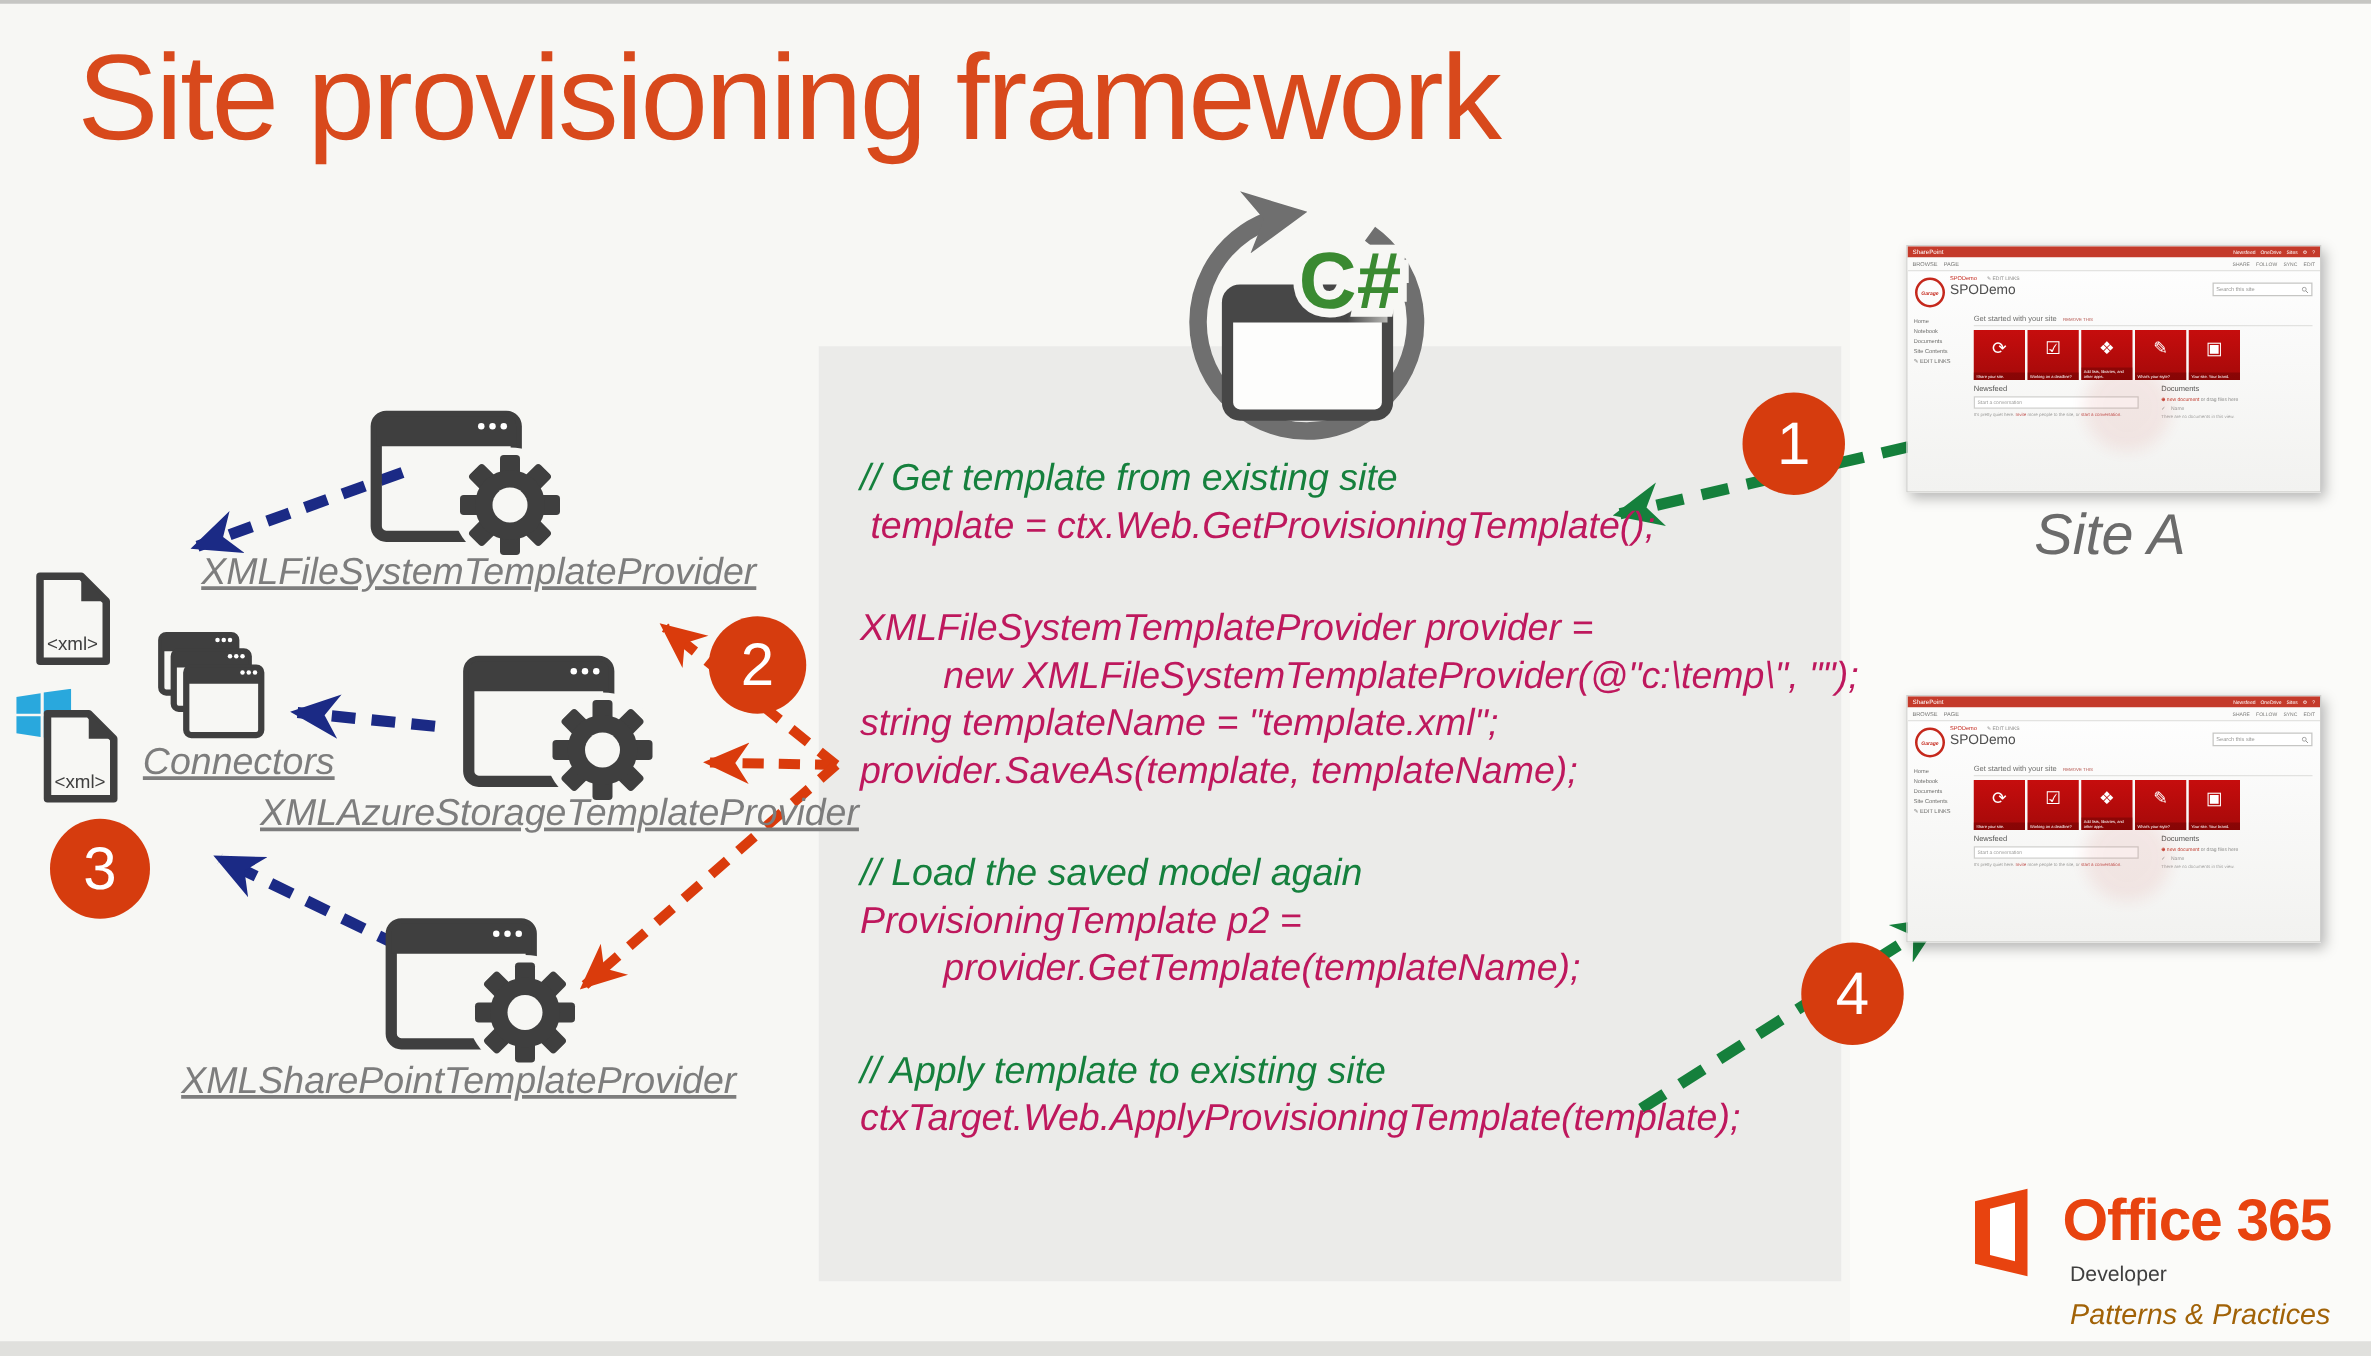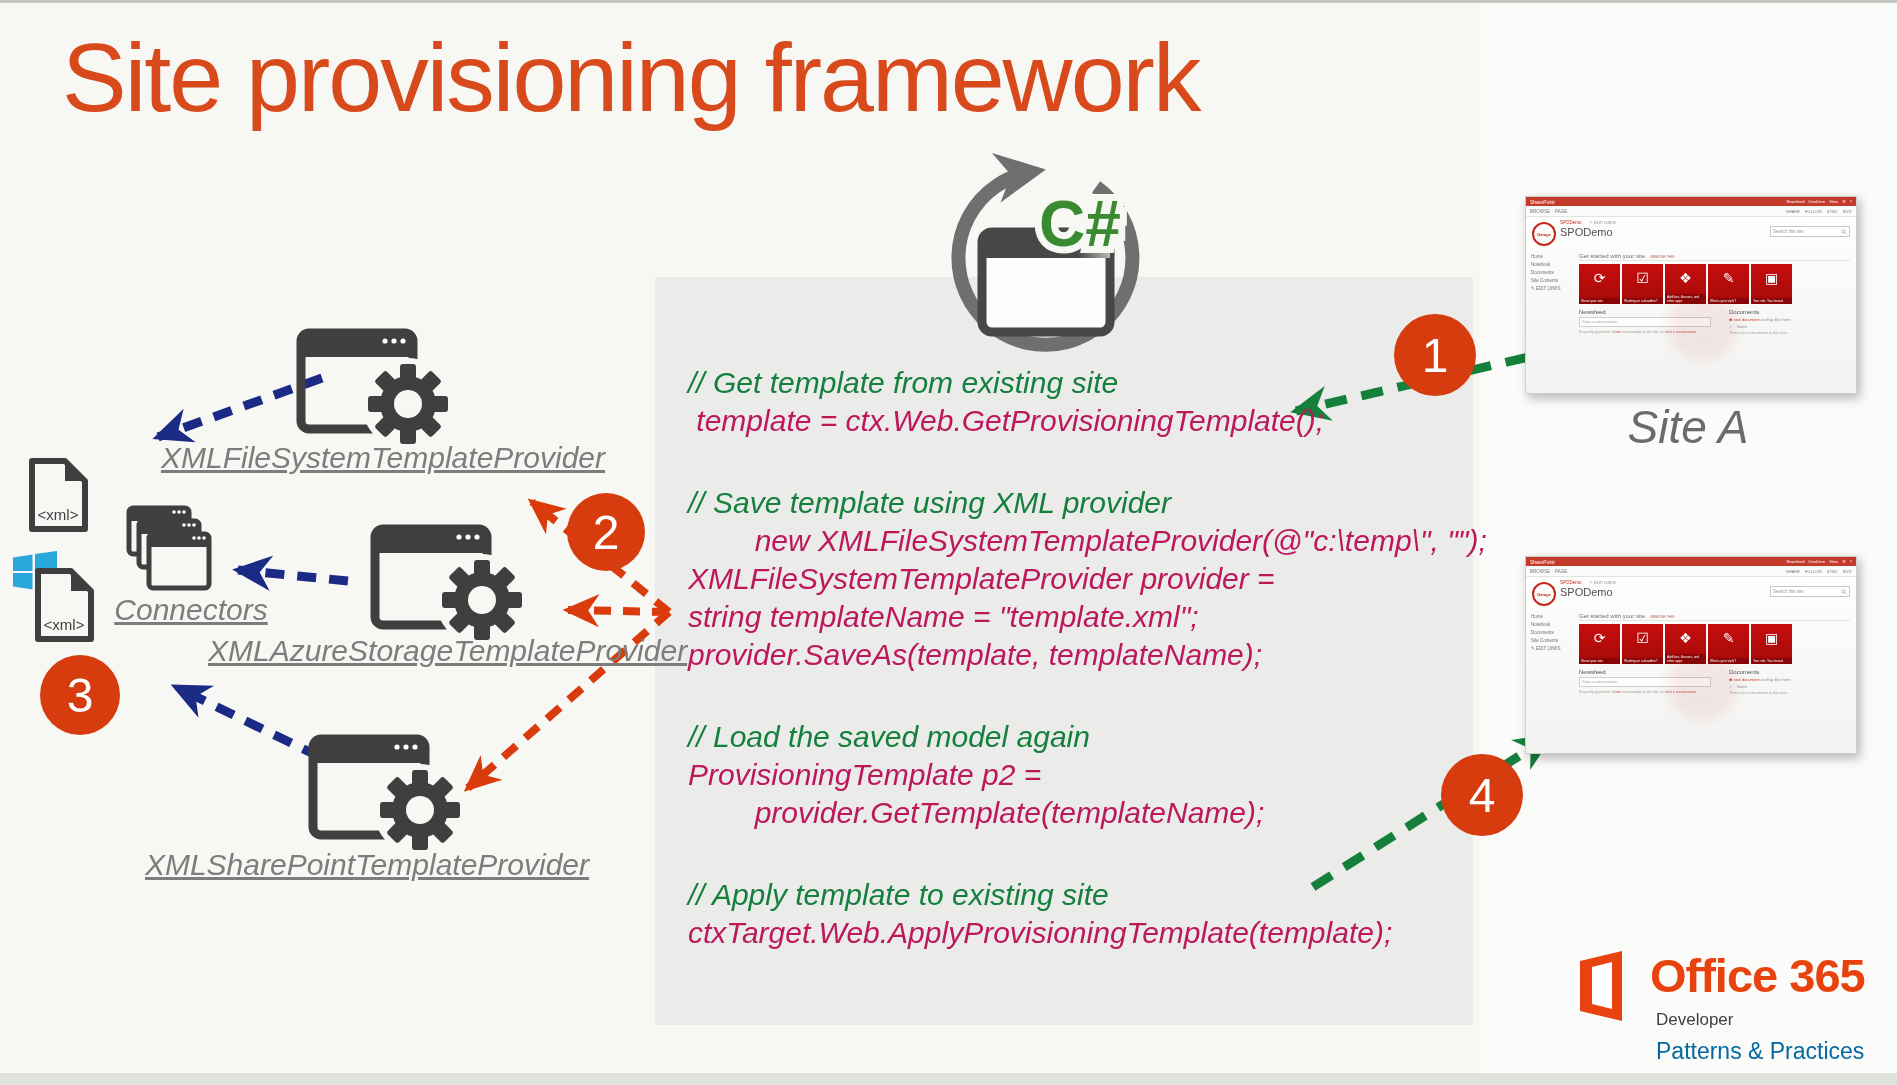--- a/index.html
+++ b/index.html
@@ -85,21 +85,21 @@
   .sp-newdoc{margin-top:2px;font-size:4px;color:#8a8a88;}
   .sp-newdoc .plus{color:#c0392b;font-weight:bold;}
   .sp-newdoc .lnk{color:#c0392b;}
   .sp-namecol{margin-top:2px;font-size:4px;color:#9a9a98;white-space:pre;}
   .sp-empty{margin-top:2px;font-size:3.6px;color:#a2a2a0;}
 
   
   .office-title{position:absolute;left:1650px;top:948px;font-size:47px;font-weight:600;
     color:#e8430f;letter-spacing:-1px;}
   .office-sub1{position:absolute;left:1656px;top:1010px;font-size:17px;color:#3f3f3f;}
-  .office-sub2{position:absolute;left:1656px;top:1038px;font-size:23px;color:#0369a1;}
+  .office-sub2{position:absolute;left:1656px;top:1038px;font-size:23px;color:#a16207;font-style:italic;}
 </style>
 </head>
 <body>
 
 <svg width="0" height="0" style="position:absolute" aria-hidden="true">
   <defs>
     <symbol id="sym-provider" viewBox="0 0 158 124">
       <rect x="5" y="5" width="112" height="96" rx="8" fill="none" stroke="#3f3f3f" stroke-width="9"></rect>
       <path d="M5 13 q0 -8 8 -8 h96 q8 0 8 8 v16 H5 z" fill="#3f3f3f"></path>
       <circle cx="89" cy="13" r="2.6" fill="#ffffff"></circle>
@@ -270,23 +270,22 @@
       <span>3</span>
     </div>
   <div class="step s4">
       <span>4</span>
     </div>
 
   <div class="code">
     <div class="c-comment">// Get template from existing site</div>
     <div class="c-line"> template = ctx.Web.GetProvisioningTemplate();</div>
     <div class="c-gap"></div>
-    <div class="c-comment">// Save template using XML provider</div>
+    <div class="c-line">XMLFileSystemTemplateProvider provider =</div>
     <div class="c-line">        new XMLFileSystemTemplateProvider(@"c:\temp\", "");</div>
-    <div class="c-line">XMLFileSystemTemplateProvider provider =</div>
     <div class="c-line">string templateName = "template.xml";</div>
     <div class="c-line">provider.SaveAs(template, templateName);</div>
     <div class="c-gap"></div>
     <div class="c-comment">// Load the saved model again</div>
     <div class="c-line">ProvisioningTemplate p2 =</div>
     <div class="c-line">        provider.GetTemplate(templateName);</div>
     <div class="c-gap"></div>
     <div class="c-comment">// Apply template to existing site</div>
     <div class="c-line">ctxTarget.Web.ApplyProvisioningTemplate(template);</div>
   </div>

